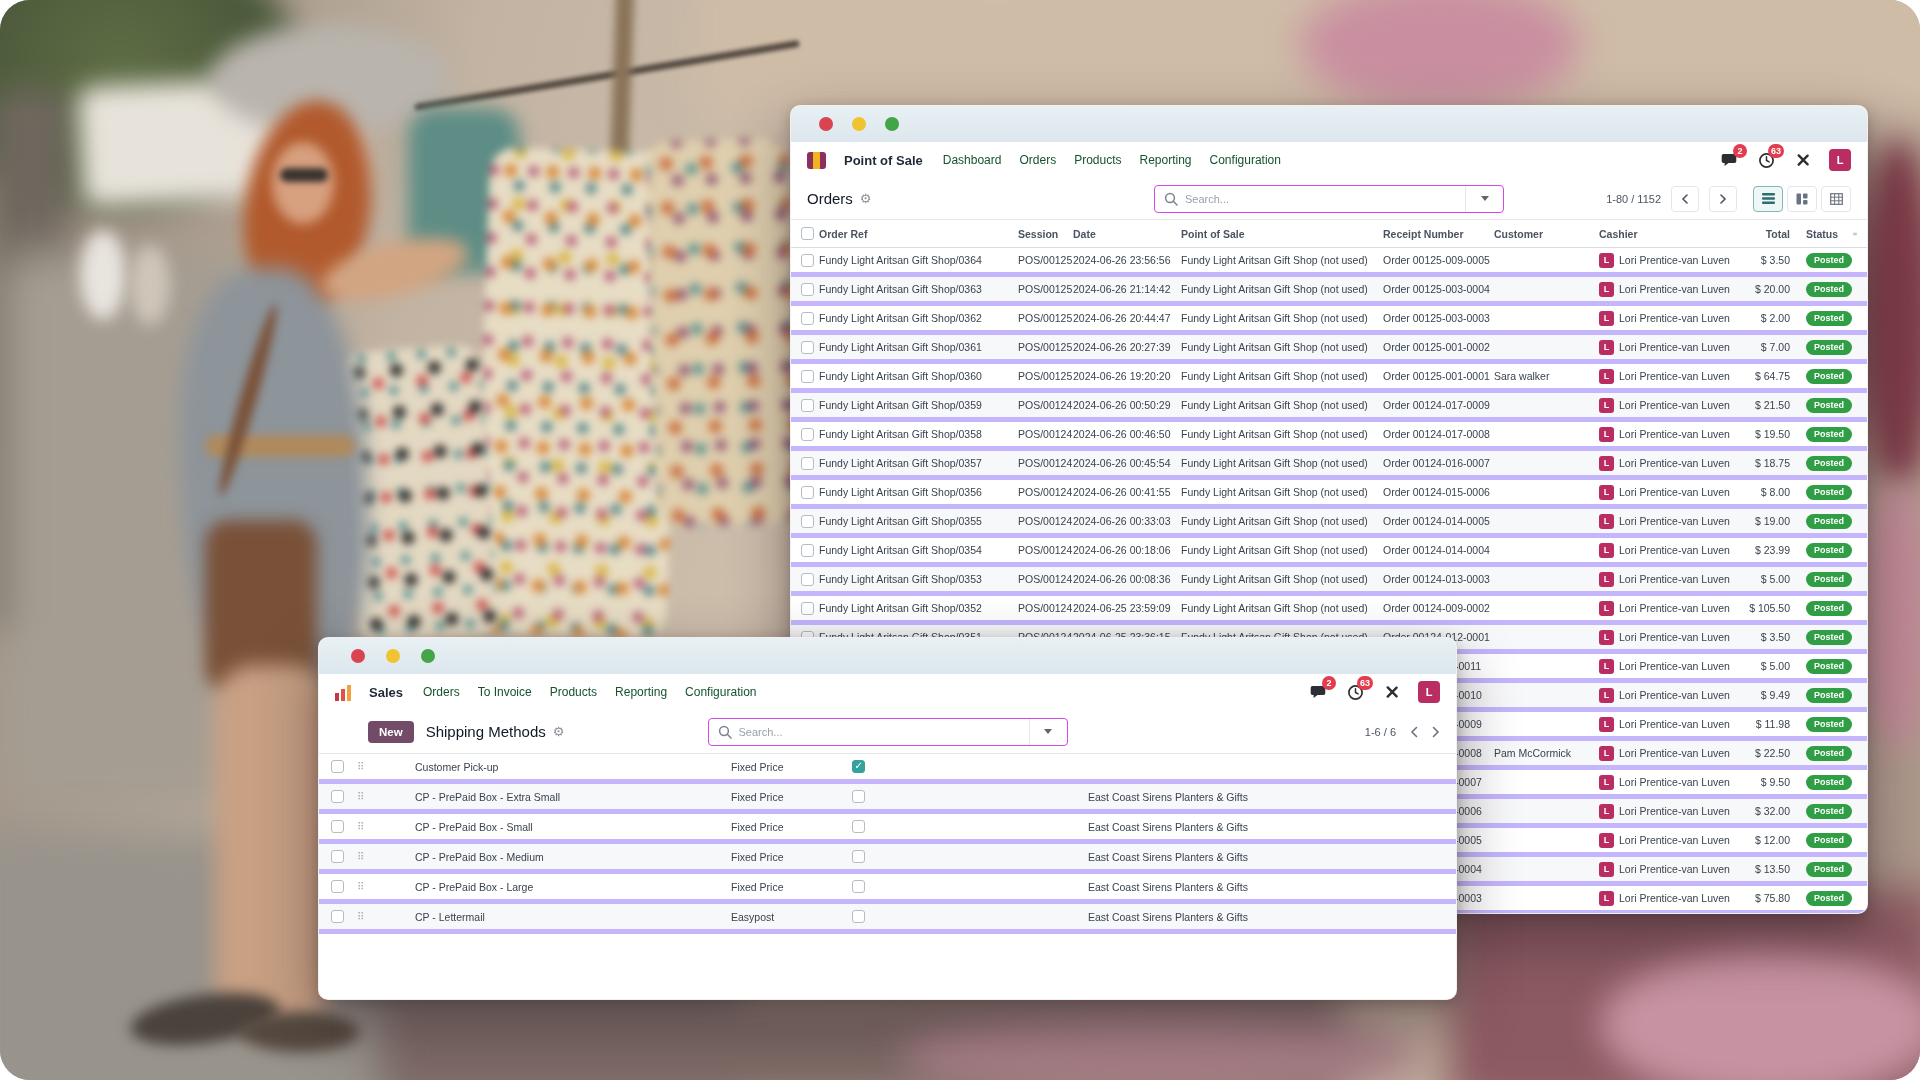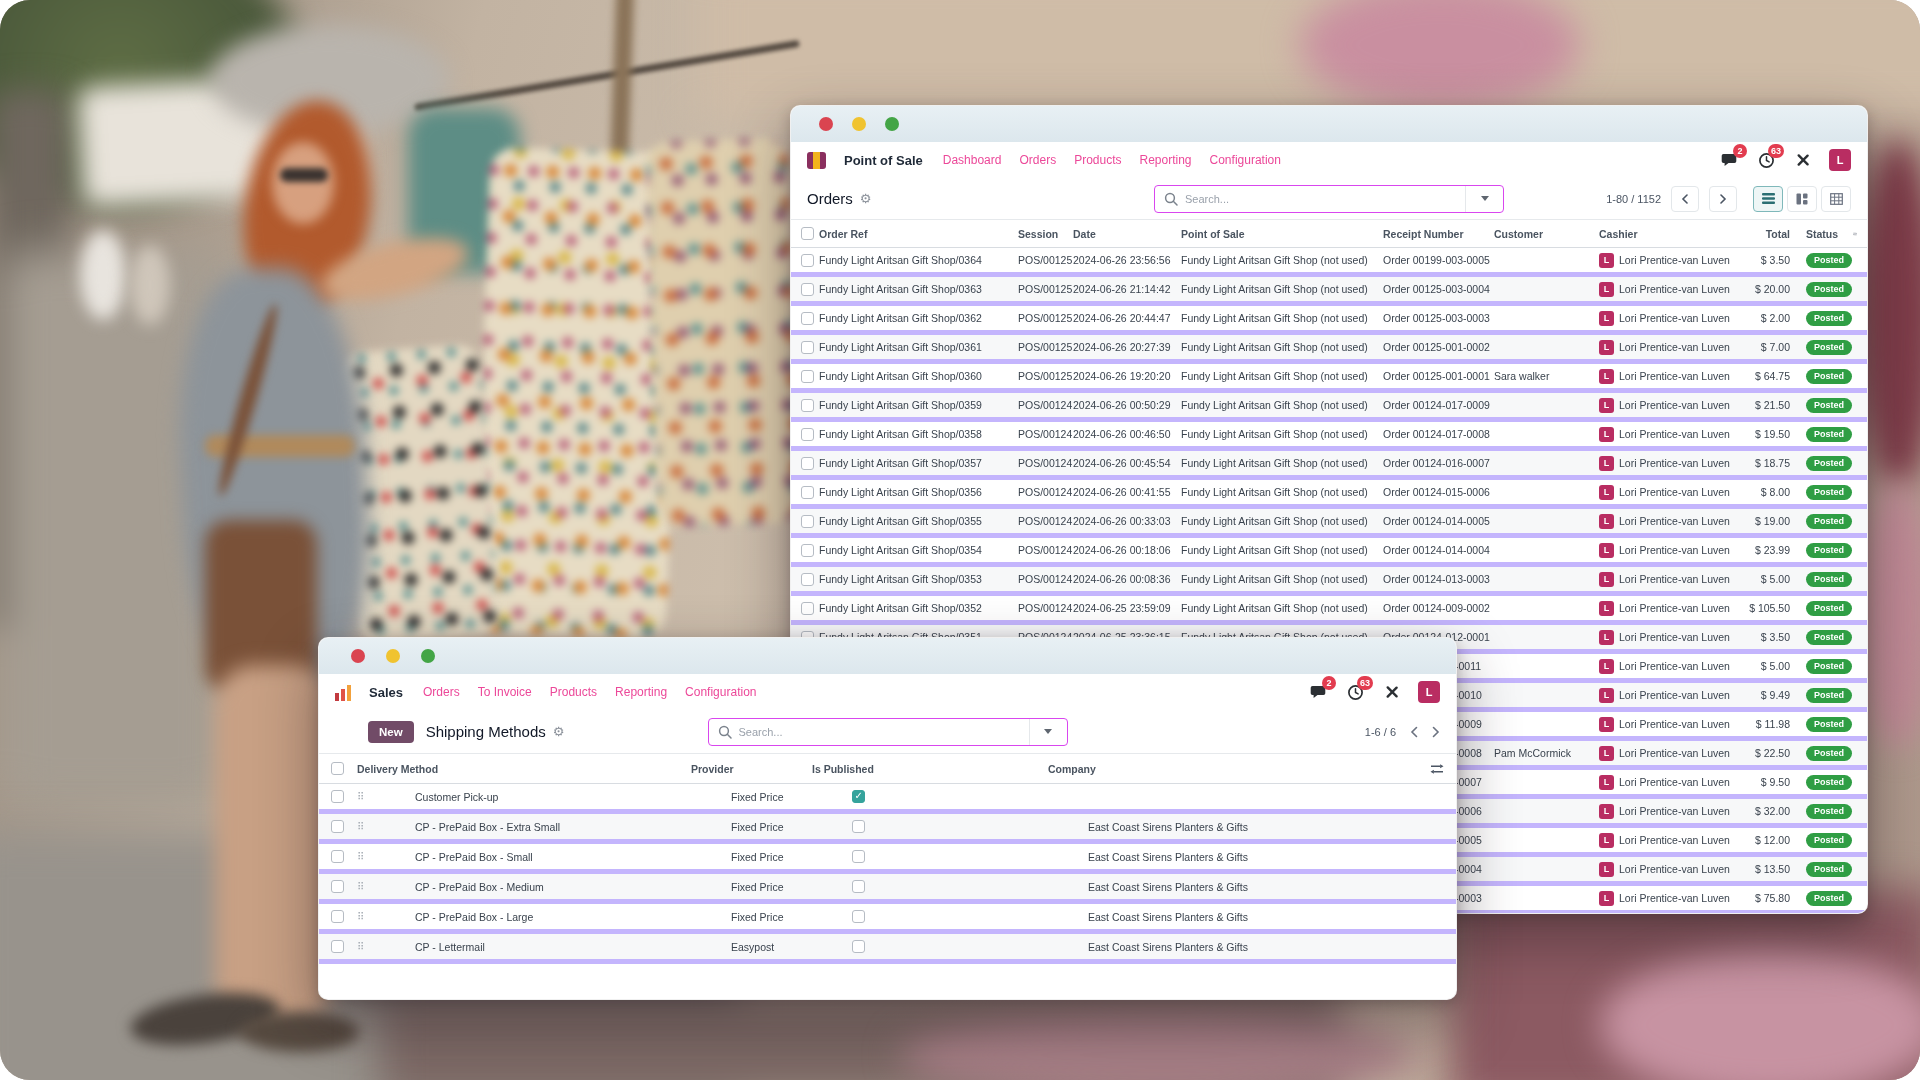--- a/index.html
+++ b/index.html
@@ -55,21 +55,21 @@
           box-shadow:0 24px 60px rgba(35,22,28,.45),0 4px 14px rgba(35,22,28,.25);border:1px solid rgba(0,0,0,.06);
           display:flex;flex-direction:column;}
   .titlebar{flex:none;background:linear-gradient(#e8f0f4,#dce7ed);display:flex;align-items:center;}
   .dots{display:flex;gap:19px;}
   .dot{width:14px;height:14px;border-radius:50%;}
   .dot-red{background:#da4450;}
   .dot-yellow{background:#f0c330;}
   .dot-green{background:#43a546;}
   .menubar{flex:none;display:flex;align-items:center;background:#fff;padding:0 16px;gap:18px;}
   .appname{font-size:13px;font-weight:700;color:#1f2937;margin-right:2px;}
-  .menu-item{font-size:12px;color:#ec4899;}
+  .menu-item{font-size:12px;color:#14532d;}
   .mb-right{margin-left:auto;display:flex;align-items:center;gap:15px;}
   .iconbtn{position:relative;width:22px;height:22px;display:flex;align-items:center;justify-content:center;}
   .nbadge{position:absolute;top:-5px;right:-7px;min-width:14px;height:14px;border-radius:8px;background:#e23c4f;color:#fff;
           font-size:9px;font-weight:700;display:flex;align-items:center;justify-content:center;padding:0 3px;}
   .avatar{width:22px;height:22px;border-radius:4px;background:#b92d62;color:#fff;font-size:11px;font-weight:700;
           display:flex;align-items:center;justify-content:center;}
   .controlbar{flex:none;display:flex;align-items:center;background:#fff;border-bottom:1px solid #e6e9ec;padding:0 16px;}
   .cb-left,.cb-right{flex:1;display:flex;align-items:center;}
   .cb-right{justify-content:flex-end;gap:10px;text-align:right;}
   .crumb{font-size:15px;color:#111827;font-weight:500;}
@@ -294,21 +294,21 @@
     <div class="pos-body">
 
         <div class="t-row">
           <span class="cell c-check">
             <span class="cb"></span>
           </span>
           <span class="cell c-ref">Fundy Light Aritsan Gift Shop/0364</span>
           <span class="cell c-session">POS/00125</span>
           <span class="cell c-date">2024-06-26 23:56:56</span>
           <span class="cell c-pos">Fundy Light Aritsan Gift Shop (not used)</span>
-          <span class="cell c-receipt">Order 00199-003-0005</span>
+          <span class="cell c-receipt">Order 00125-009-0005</span>
           <span class="cell c-customer"></span>
           <span class="cell c-cashier">
             <span class="avatar-xs">L</span>
             <span>Lori Prentice-van Luven</span>
           </span>
           <span class="cell c-total">$ 3.50</span>
           <span class="cell c-status"><span class="badge-posted">Posted</span></span>
           <span class="cell c-fill"></span>
         </div>
 
@@ -809,37 +809,20 @@
             </span>
           <span>
               <svg width="8" height="12" viewBox="0 0 8 12">
                 <path d="M1.5 1.5L6 6l-4.5 4.5" fill="none" stroke="#6b7280" stroke-width="1.6" stroke-linecap="round"></path>
               </svg>
             </span>
         </span>
       </span>
     </div>
 
-    <div class="thead" style="height:30px;">
-      <span class="cell s-check">
-          <span class="cb"></span>
-        </span>
-      <span class="cell sales-head-name">Delivery Method</span>
-      <span class="cell s-provider">Provider</span>
-      <span class="cell s-pub">Is Published</span>
-      <span class="cell s-company">Company</span>
-      <span class="cell s-gear">
-          <svg width="14" height="12" viewBox="0 0 14 12">
-            <path d="M1 3.2h9" stroke="#4b5563" stroke-width="1.5"></path>
-            <path d="M13.5 3.2l-3.4-2v4z" fill="#4b5563"></path>
-            <path d="M4 8.8h9" stroke="#4b5563" stroke-width="1.5"></path>
-            <path d="M0.5 8.8l3.4-2v4z" fill="#4b5563"></path>
-          </svg>
-        </span>
-    </div>
 
     <div class="sales-body">
 
         <div class="t-row">
           <span class="cell s-check">
             <span class="cb"></span>
           </span>
           <span class="cell s-handle">⠿</span>
           <span class="cell s-name">Customer Pick-up</span>
           <span class="cell s-provider">Fixed Price</span>

